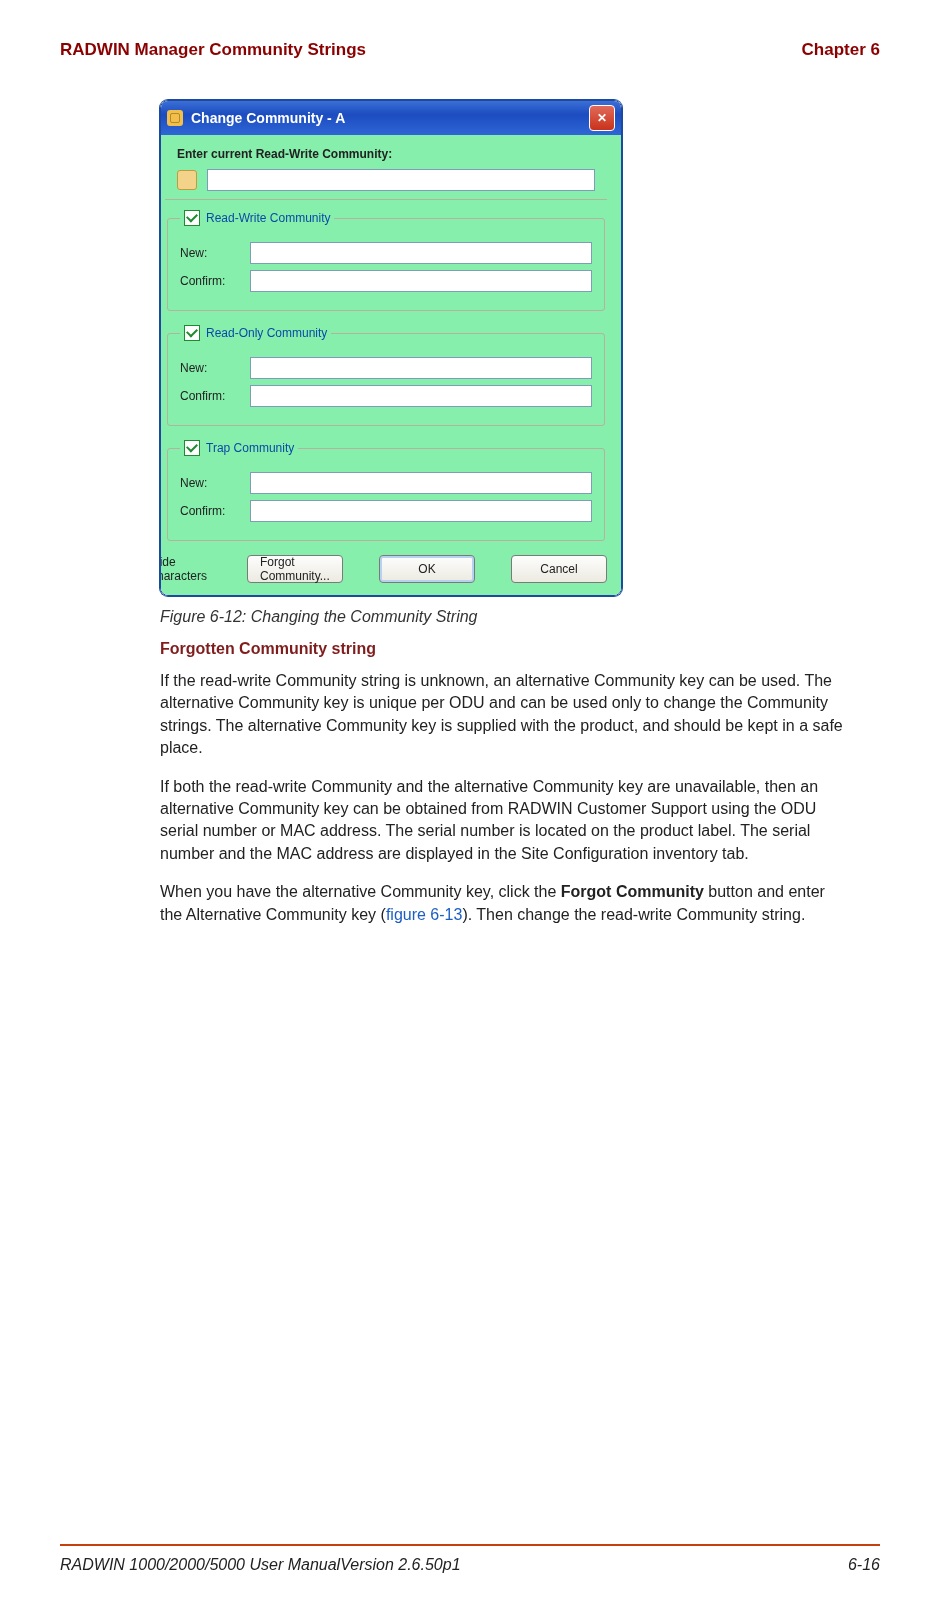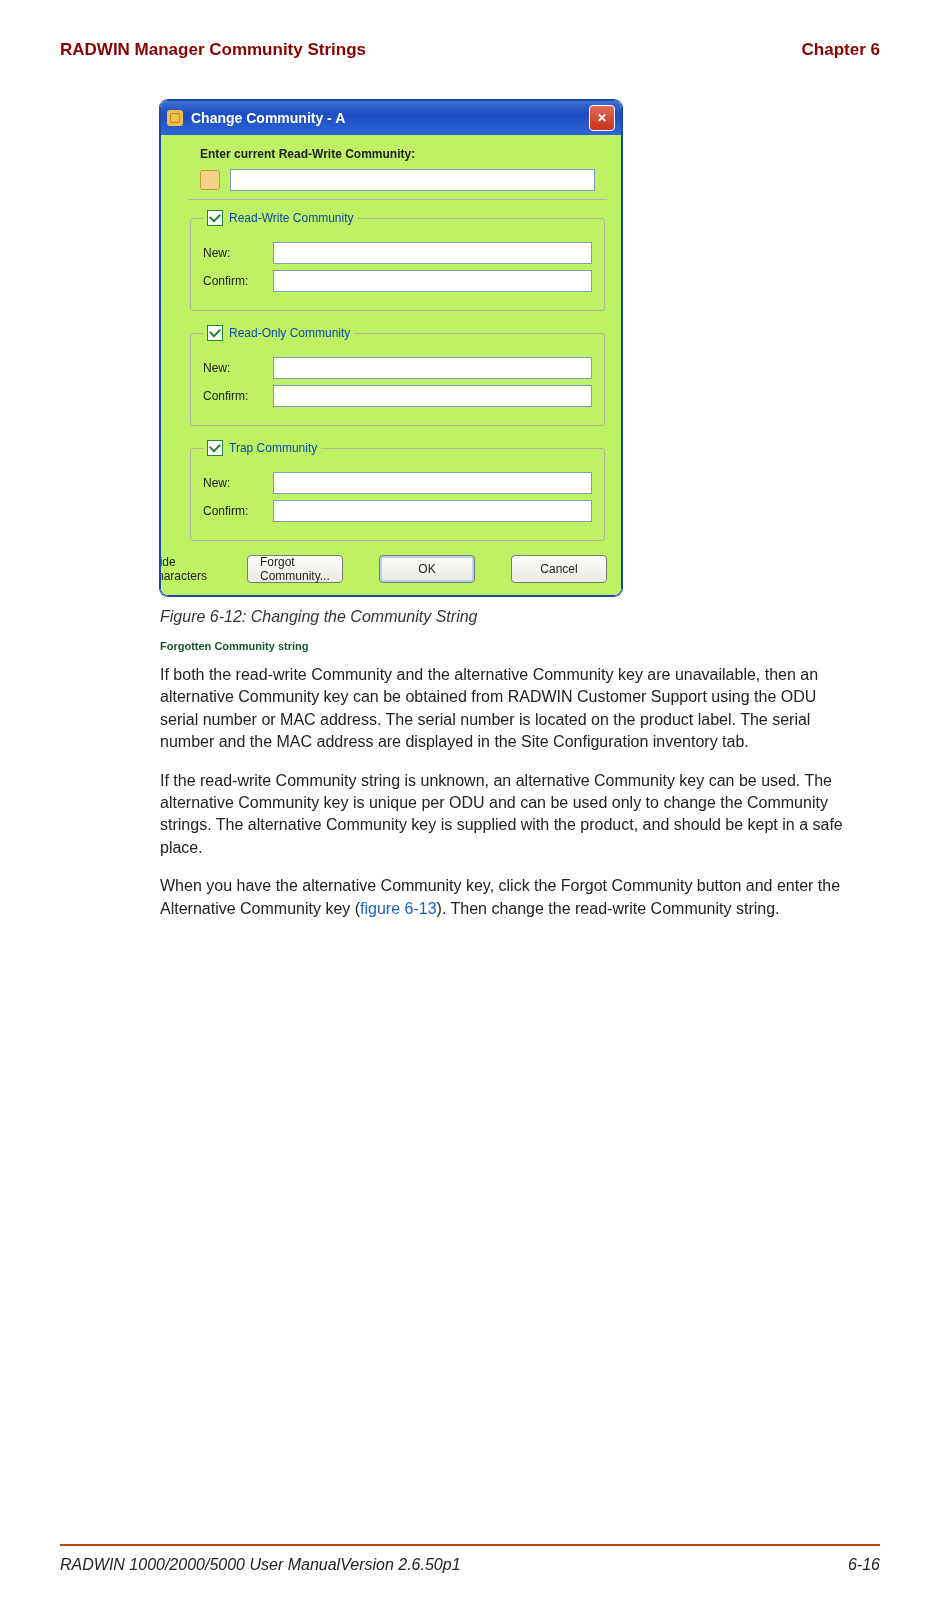--- a/index.html
+++ b/index.html
@@ -73,22 +73,22 @@
     border: 1px solid #fff;
     border-radius: 4px;
     display: flex;
     align-items: center;
     justify-content: center;
     color: #fff;
     font-weight: bold;
     font-size: 12px;
   }
   .dialog-body {
-    background: #bef264;
-    padding: 10px 14px 12px 27px;
+    background: #86efac;
+    padding: 10px 14px 12px 4px;
     font-family: Tahoma, Verdana, sans-serif;
     font-size: 12px;
     color:#222;
   }
   .prompt-label {
     font-weight: bold;
     margin: 2px 0 8px 12px;
   }
   .keyrow {
     display:flex;
@@ -168,32 +168,32 @@
   }
   
   .fig-caption{
     font-style:italic;
     font-size:16px;
     color:#333;
     margin:6px 0 14px 0;
   }
   .subhead{
     font-weight:bold;
-    font-size:11px;
-    color:#14532d;
+    font-size:16px;
+    color:#7f1d1d;
     margin:0 0 12px 0;
     font-family: Arial, Verdana, sans-serif;
   }
   .para{
     font-size:16px;
     color:#222;
     line-height:1.4;
     margin:0 0 16px 0;
   }
-  .para b{font-weight:normal;}
+  .para b{font-weight:bold;}
   .para .figlink{color:#1c5fc4;font-weight:normal;}
   .footer{
     border-top:2px solid #c2410c;
     margin-top:auto;
     padding:10px 0 30px 0;
     display:flex;
     justify-content:space-between;
     font-style:italic;
     font-size:16px;
     color:#222;
@@ -279,22 +279,22 @@
           <span class="xp-btn default">OK</span>
           <span class="xp-btn">Cancel</span>
         </div>
       </div>
     </div>
 
     <div class="fig-caption">Figure 6-12: Changing the Community String</div>
 
     <div class="subhead">Forgotten Community string</div>
 
+    <p class="para">If the read-write Community string is unknown, an alternative Community key can be used. The alternative Community key is unique per ODU and can be used only to change the Community strings. The alternative Community key is supplied with the product, and should be kept in a safe place.</p>
     <p class="para">If both the read-write Community and the alternative Community key are unavailable, then an alternative Community key can be obtained from RADWIN Customer Support using the ODU serial number or MAC address. The serial number is located on the product label. The serial number and the MAC address are displayed in the Site Configuration inventory tab.</p>
-    <p class="para">If the read-write Community string is unknown, an alternative Community key can be used. The alternative Community key is unique per ODU and can be used only to change the Community strings. The alternative Community key is supplied with the product, and should be kept in a safe place.</p>
     <p class="para">
       <span>When you have the alternative Community key, click the </span><b>Forgot Community</b><span> button and enter the Alternative Community key (</span><span class="figlink">figure 6-13</span><span>). Then change the read-write Community string.</span>
     </p>
 
   </div>
 
   <div class="footer">
     <div>RADWIN 1000/2000/5000 User ManualVersion  2.6.50p1</div>
     <div>6-16</div>
   </div>

